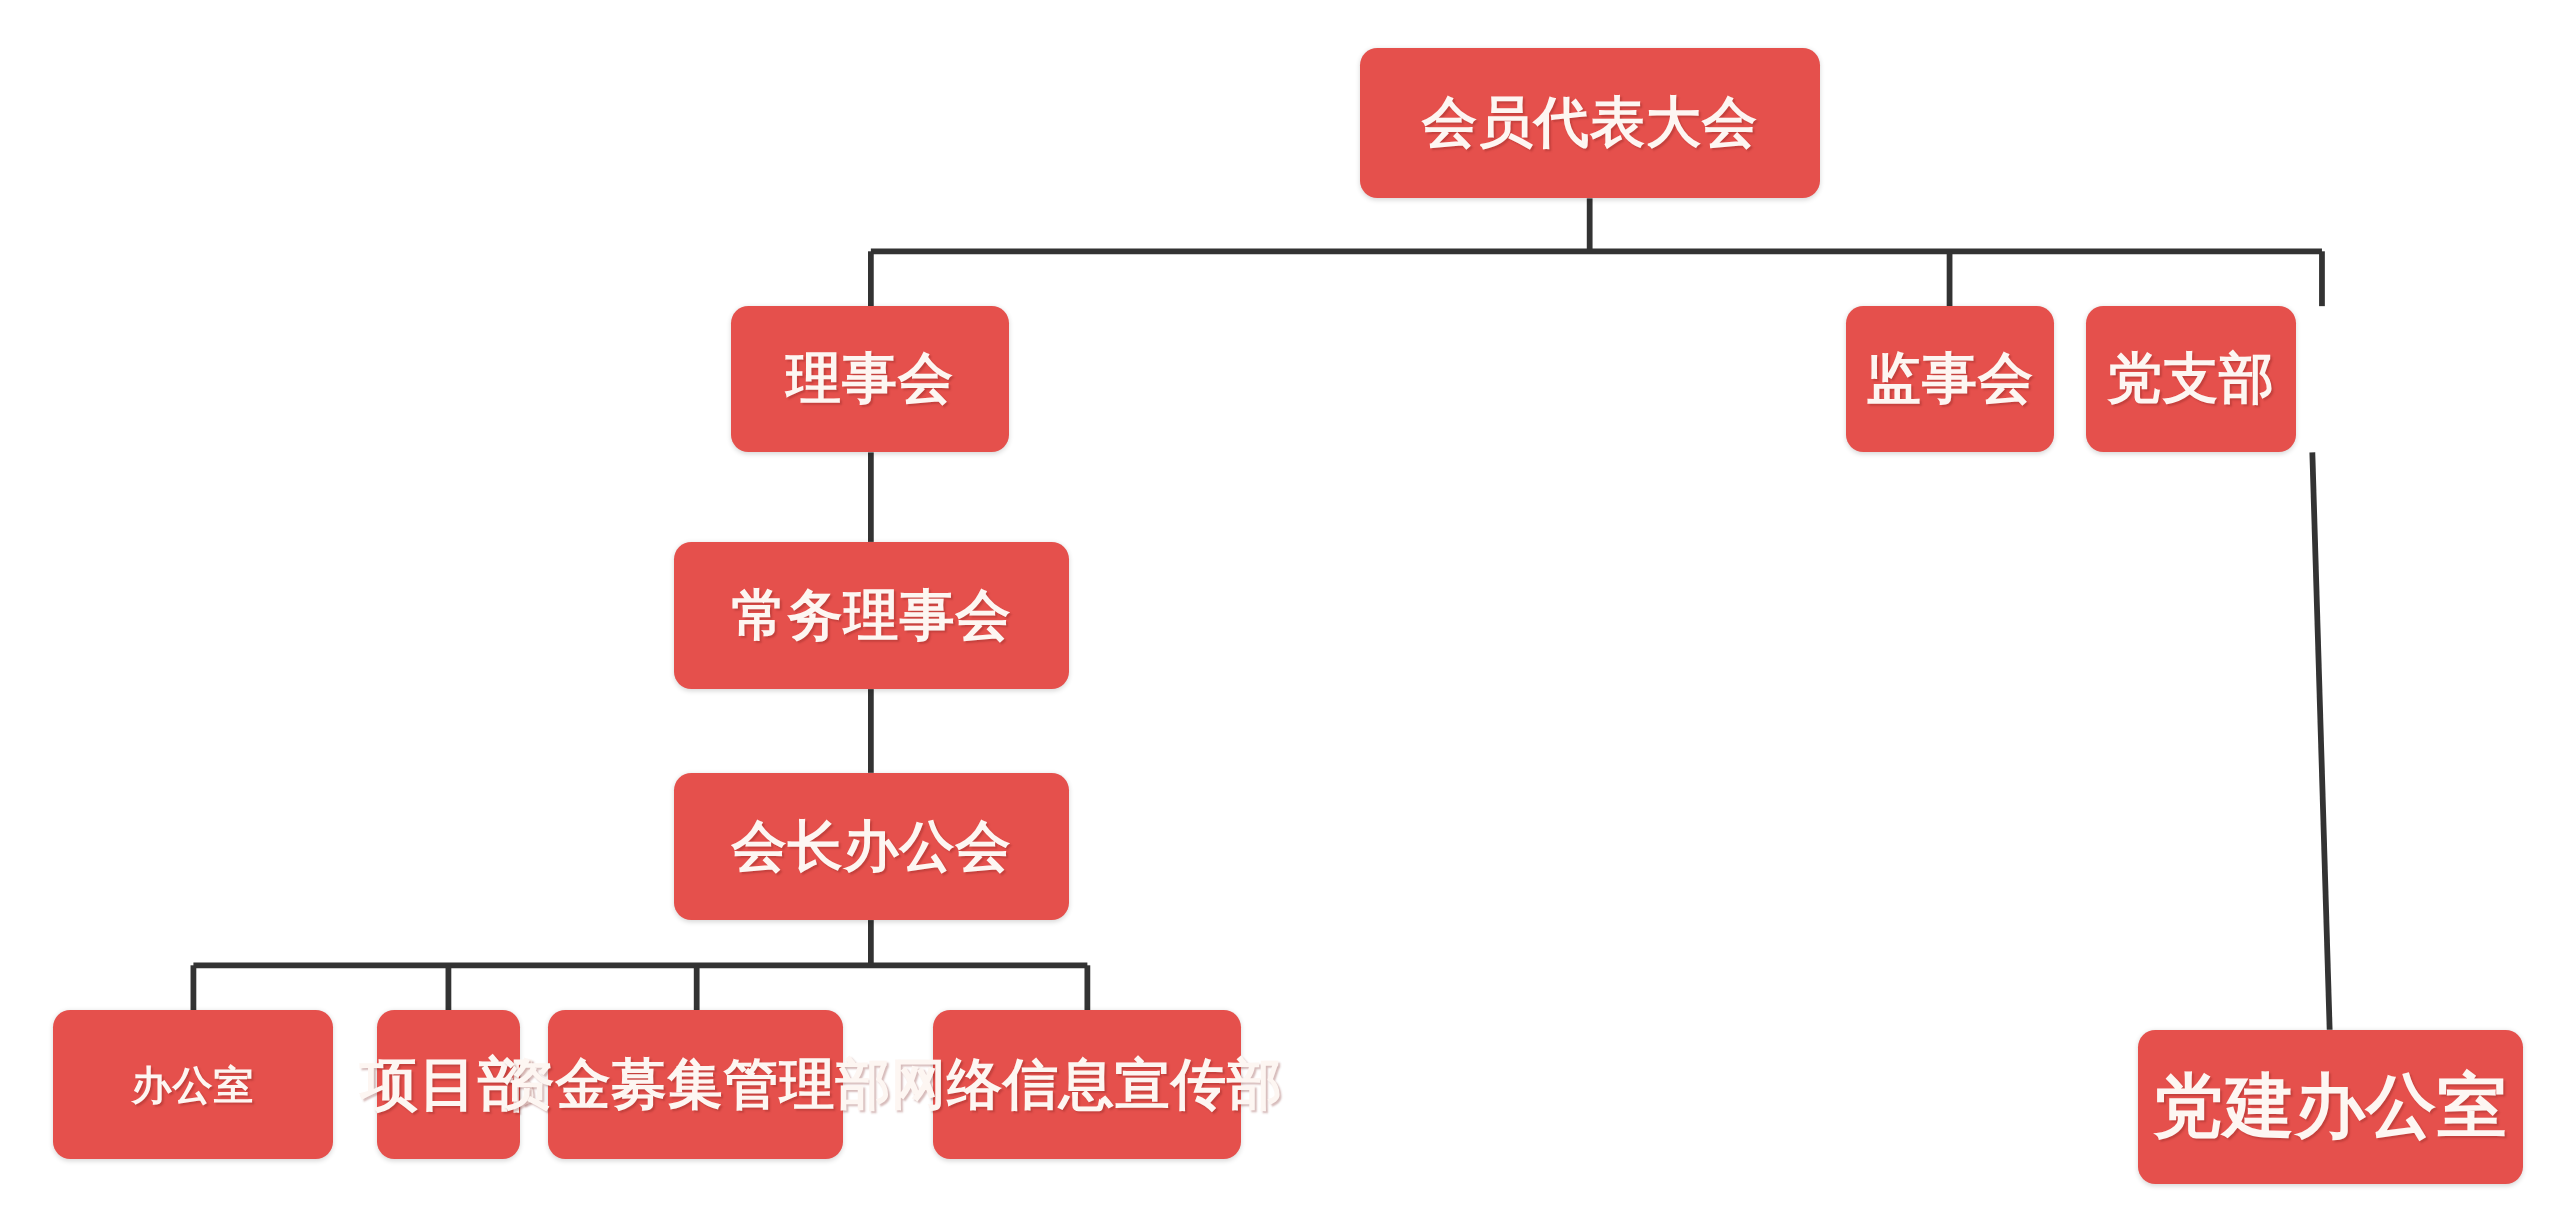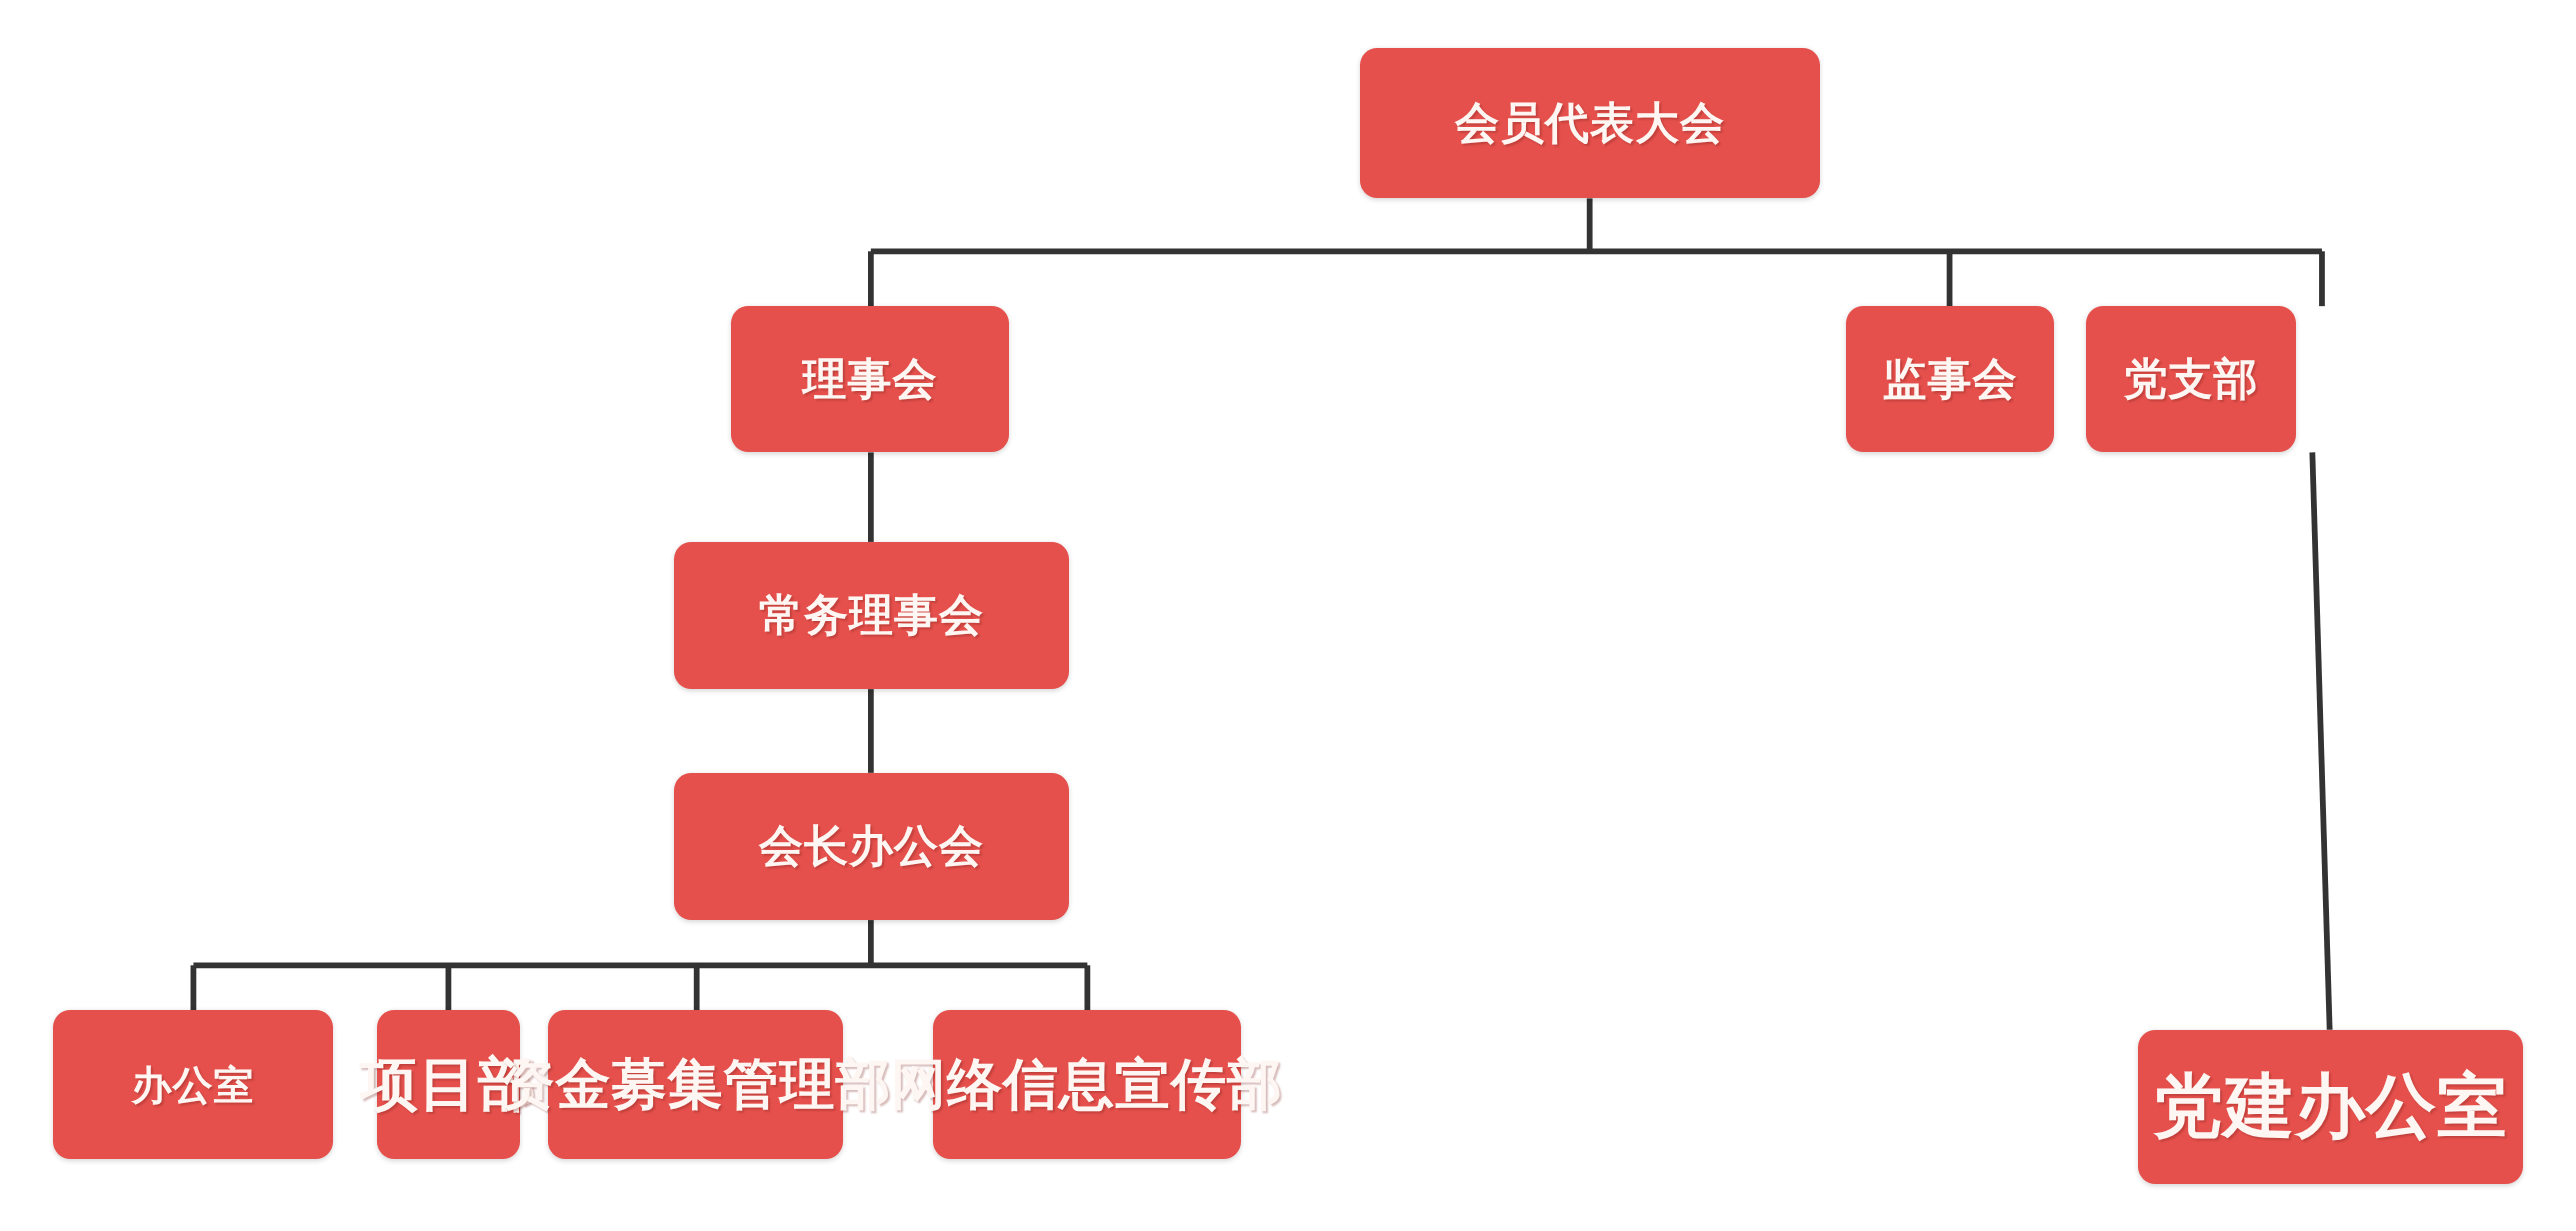--- a/index.html
+++ b/index.html
@@ -33,21 +33,21 @@
     justify-content: center;
     box-sizing: border-box;
     background: #e5504c;
     border-radius: 17.3px;
     box-shadow: 0 1.9px 4.8px rgba(0,0,0,0.16);
     cursor: pointer;
   }
   .node-label {
     color: #fdf6f2;
     font-weight: bold;
-    font-size: 44px;
+    font-size: 55px;
     line-height: 1.05;
     letter-spacing: 1px;
     white-space: nowrap;
     text-shadow: 1.9px 1.9px 1.9px rgba(120,30,25,0.30);
     user-select: none;
   }
 
   
   #node-assembly      { left: 1360px; top: 48px;   width: 460px; height: 150px; }
   #node-council       { left: 731px;  top: 306px;  width: 278px; height: 146px; }

